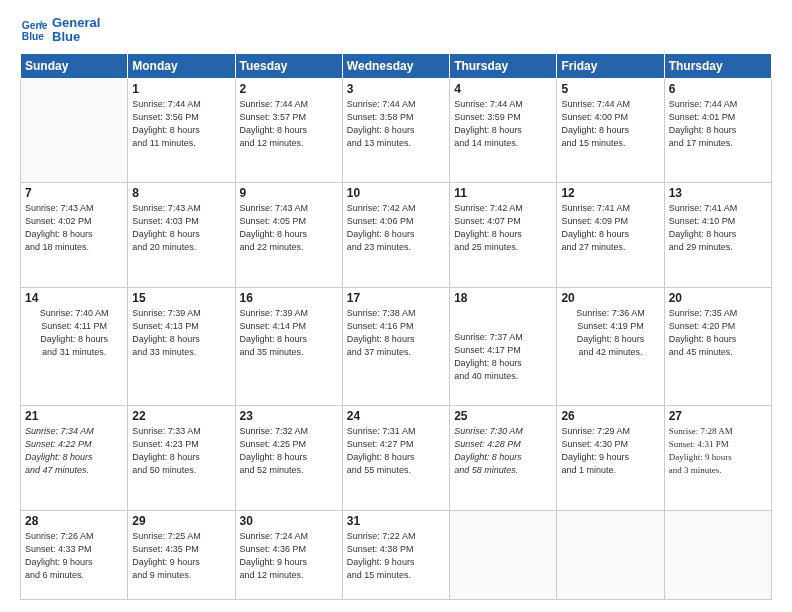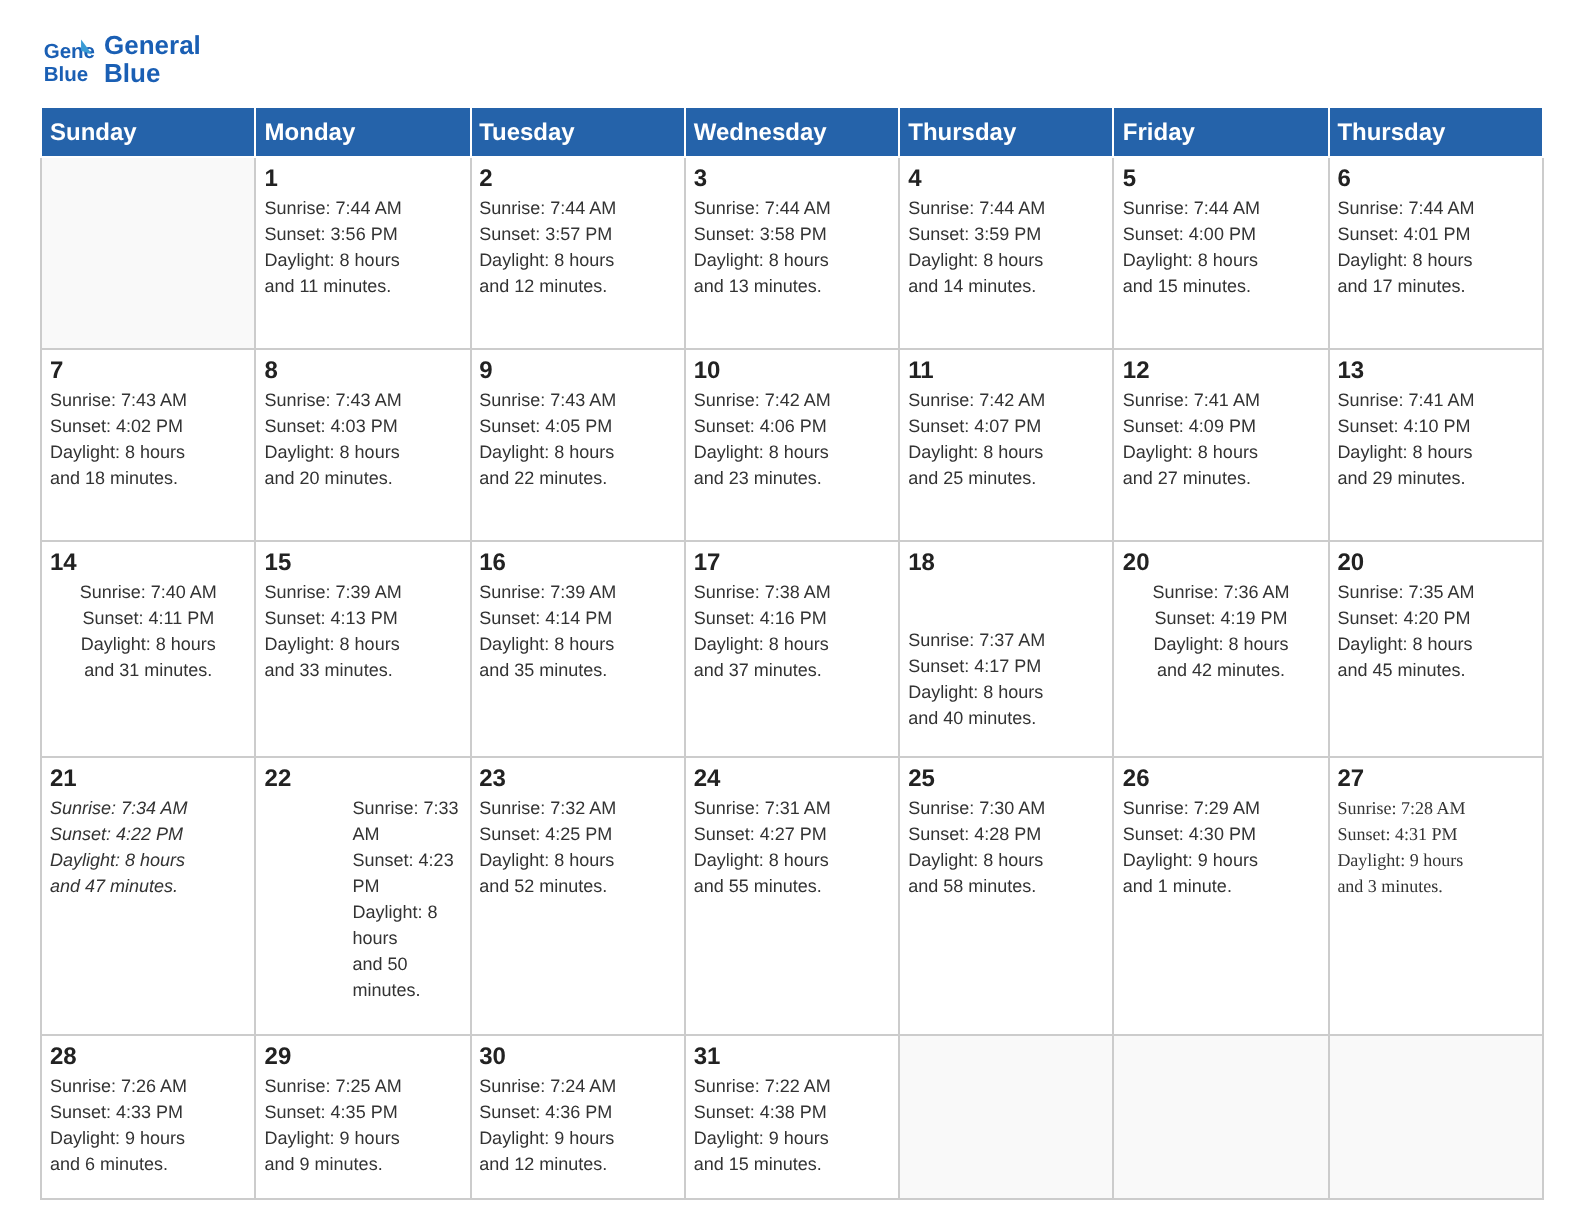--- a/index.html
+++ b/index.html
@@ -271,42 +271,42 @@
         <tr>
           <td>
             <span class="day-num">21</span>
             <div class="day-info" style="white-space: pre-line; font-style: italic;">Sunrise: 7:34 AM
 Sunset: 4:22 PM
 Daylight: 8 hours
 and 47 minutes.</div>
           </td>
           <td>
             <span class="day-num">22</span>
-            <div class="day-info" style="white-space: pre-line; margin-left: 44px;">Sunrise: 7:33 AM
+            <div class="day-info" style="white-space: pre-line;">Sunrise: 7:33 AM
 Sunset: 4:23 PM
 Daylight: 8 hours
 and 50 minutes.</div>
           </td>
           <td>
             <span class="day-num">23</span>
             <div class="day-info" style="white-space: pre-line;">Sunrise: 7:32 AM
 Sunset: 4:25 PM
 Daylight: 8 hours
 and 52 minutes.</div>
           </td>
           <td>
             <span class="day-num">24</span>
             <div class="day-info" style="white-space: pre-line;">Sunrise: 7:31 AM
 Sunset: 4:27 PM
 Daylight: 8 hours
 and 55 minutes.</div>
           </td>
           <td>
             <span class="day-num">25</span>
-            <div class="day-info" style="white-space: pre-line;">Sunrise: 7:30 AM
+            <div class="day-info" style="white-space: pre-line; font-style: italic;">Sunrise: 7:30 AM
 Sunset: 4:28 PM
 Daylight: 8 hours
 and 58 minutes.</div>
           </td>
           <td>
             <span class="day-num">26</span>
             <div class="day-info" style="white-space: pre-line;">Sunrise: 7:29 AM
 Sunset: 4:30 PM
 Daylight: 9 hours
 and 1 minute.</div>

